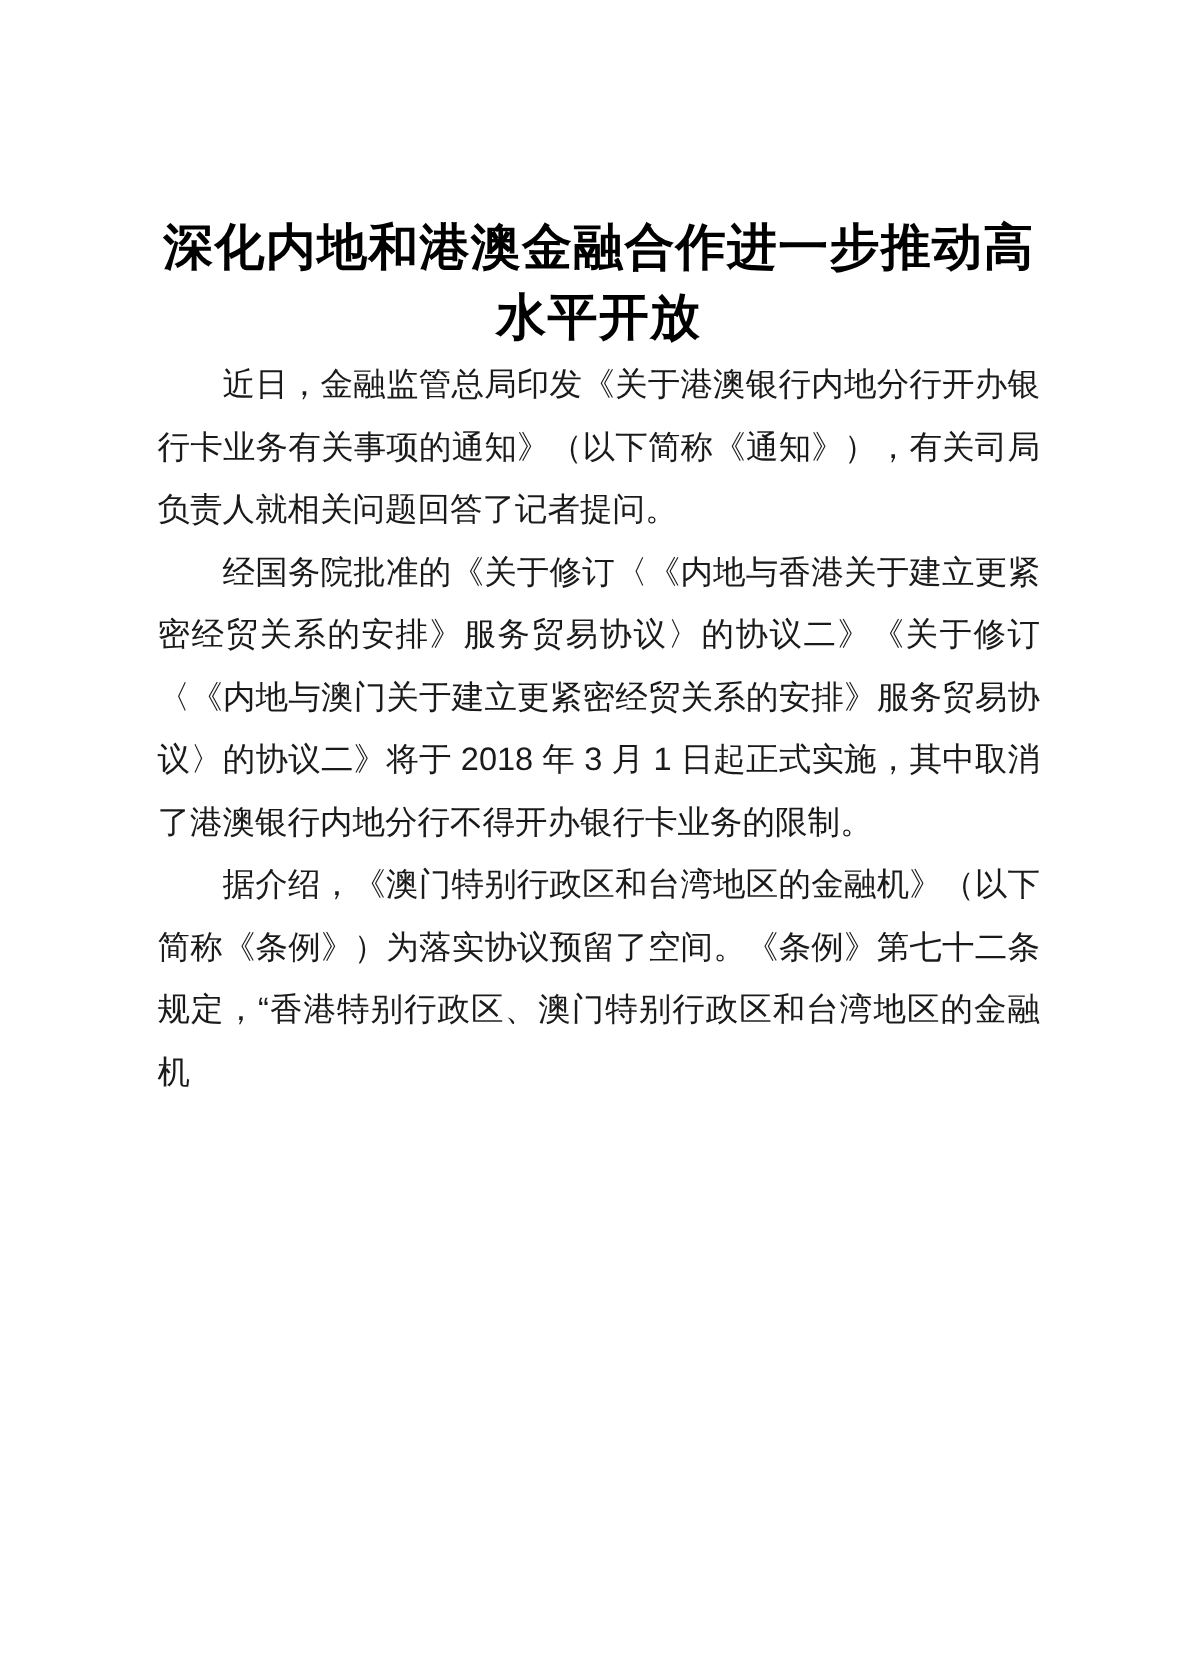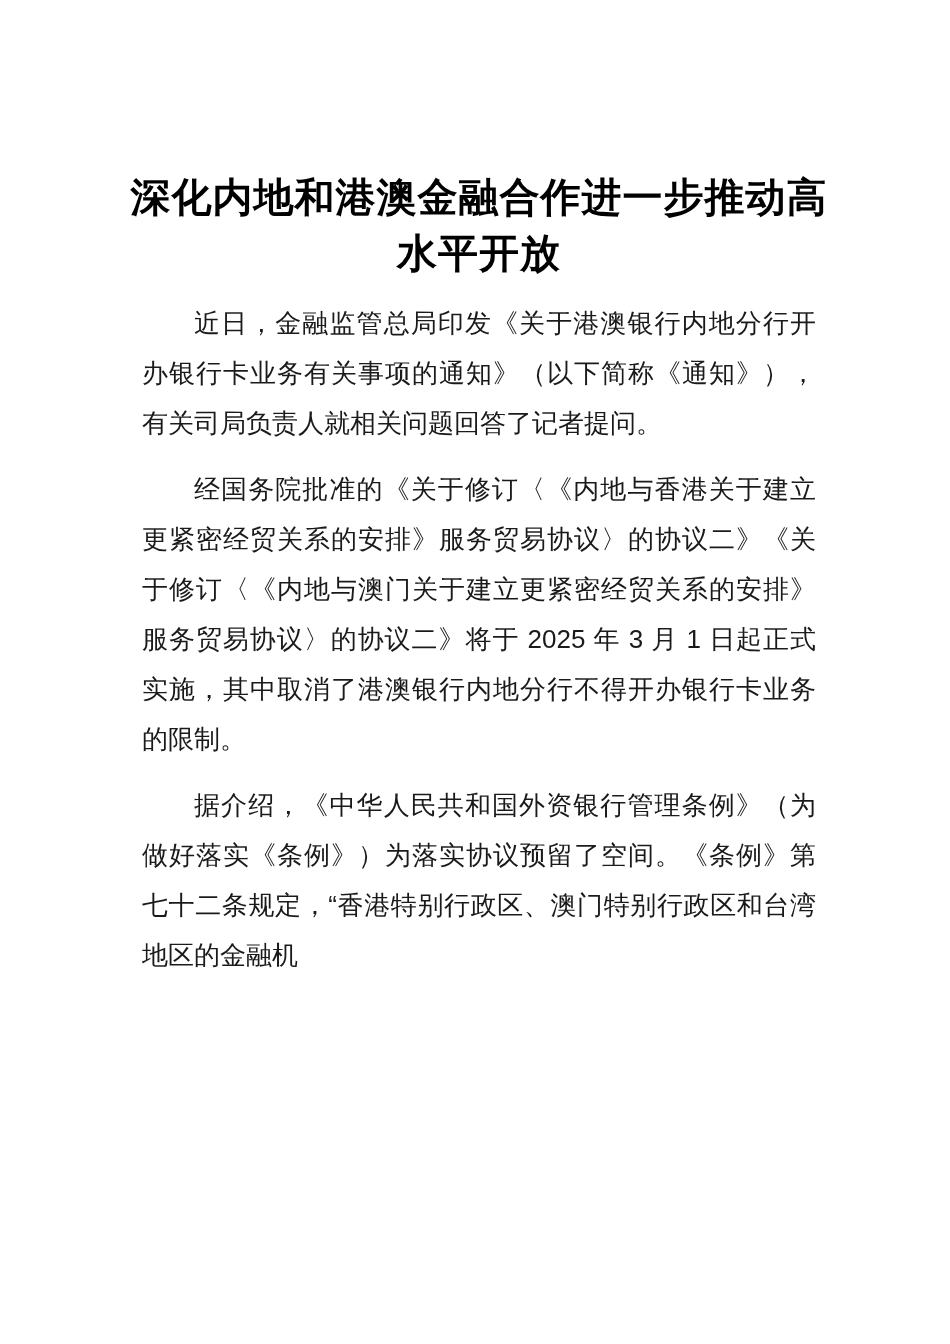--- a/index.html
+++ b/index.html
@@ -22,33 +22,33 @@
     margin: 0;
     font-family: "Liberation Serif", "DejaVu Serif", serif;
     font-weight: 700;
     font-size: 40px;
     line-height: 56px;
     text-align: center;
     color: #000000;
     letter-spacing: 1px;
   }
   .para {
-    margin: 16px;
+    margin: 0;
     font-family: "Liberation Sans", "DejaVu Sans", sans-serif;
     font-size: 26px;
     line-height: 50px;
     color: #1a1a1a;
     text-align: justify;
     text-indent: 2em;
     word-break: break-all;
   }
 </style>
 </head>
 <body>
 
 <div class="page">
   <div class="content">
     <h1 class="doc-title">深化内地和港澳金融合作进一步推动高水平开放</h1>
     <p class="para">近日，金融监管总局印发《关于港澳银行内地分行开办银行卡业务有关事项的通知》（以下简称《通知》），有关司局负责人就相关问题回答了记者提问。</p>
-    <p class="para">经国务院批准的《关于修订〈《内地与香港关于建立更紧密经贸关系的安排》服务贸易协议〉的协议二》《关于修订〈《内地与澳门关于建立更紧密经贸关系的安排》服务贸易协议〉的协议二》将于 2025 年 3 月 1 日起正式实施，其中取消了港澳银行内地分行不得开办银行卡业务的限制。</p>
-    <p class="para">据介绍，《中华人民共和国外资银行管理条例》（为做好落实《条例》）为落实协议预留了空间。《条例》第七十二条规定，“香港特别行政区、澳门特别行政区和台湾地区的金融机</p>
+    <p class="para">经国务院批准的《关于修订〈《内地与香港关于建立更紧密经贸关系的安排》服务贸易协议〉的协议二》《关于修订〈《内地与澳门关于建立更紧密经贸关系的安排》服务贸易协议〉的协议二》将于 2018 年 3 月 1 日起正式实施，其中取消了港澳银行内地分行不得开办银行卡业务的限制。</p>
+    <p class="para">据介绍，《澳门特别行政区和台湾地区的金融机》（以下简称《条例》）为落实协议预留了空间。《条例》第七十二条规定，“香港特别行政区、澳门特别行政区和台湾地区的金融机</p>
   </div>
 </div>
 
 </body></html>

